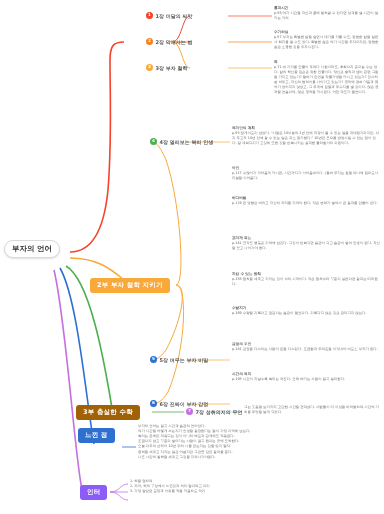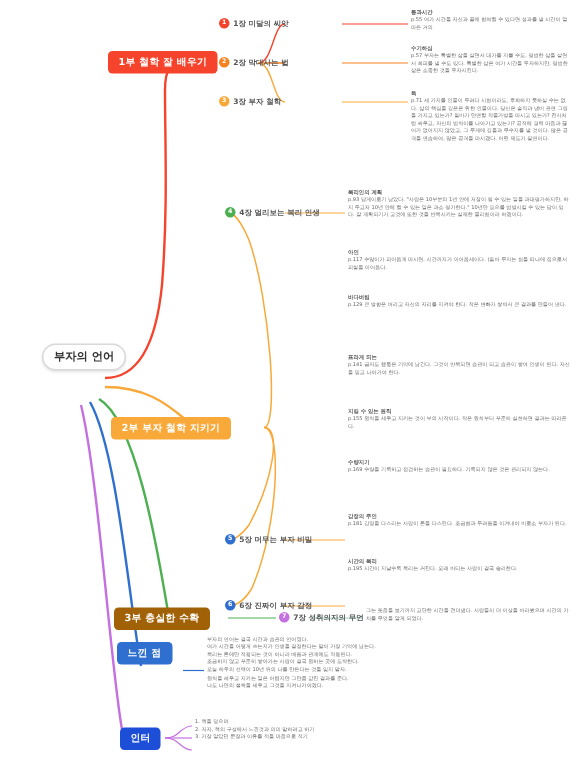--- a/index.html
+++ b/index.html
@@ -21,21 +21,21 @@
 
   
   .part{
     border-radius:3px;padding:3px 7px;font-size:6.5px;font-weight:700;color:#ffffff;
     text-align:center;letter-spacing:.2px;
   }
   .part.red{background:#f5432c;}
   .part.orange{background:#f9a93a;}
   .part.green{background:#a16207;}
   .part.blue{background:#2f6fd0;}
-  .part.purple{background:#1d4ed8;}
+  .part.purple{background:#8b5cf6;}
 
   
   .chap{display:flex;align-items:center;gap:2.5px;font-size:5px;color:#444;}
   .bullet{
     width:7px;height:7px;border-radius:50%;flex:0 0 auto;
     display:flex;align-items:center;justify-content:center;
     color:#fff;font-size:4.2px;font-weight:700;line-height:1;
   }
   .chap .lbl{font-size:5px;color:#555;font-weight:600;}
 
@@ -79,23 +79,22 @@
 
     <path d="M60 268 C 78 300, 86 400, 94 444" fill="none" stroke="#2f6fd0" stroke-width="1.6"></path>
     <path d="M122 447 L 136 447" stroke="#2f6fd0" stroke-width=".8" fill="none"></path>
 
     <path d="M54 270 C 66 320, 74 450, 82 490" fill="none" stroke="#c470e0" stroke-width="1.6"></path>
     <path d="M110 492 C 120 492, 120 484, 128 484" fill="none" stroke="#c470e0" stroke-width=".8"></path>
     <path d="M110 492 C 120 492, 120 492, 128 492" fill="none" stroke="#c470e0" stroke-width=".8"></path>
     <path d="M110 492 C 120 492, 120 500, 128 500" fill="none" stroke="#c470e0" stroke-width=".8"></path>
   </svg>
 
-  <div class="node root" style="left:4px;top:229px;margin-left:24px;">부자의 언어</div>
+  <div class="node root" style="left:4px;top:240px;">부자의 언어</div>
 
-  <div class="node part red" style="left:72px;top:34px;">1부 철학 잘 배우기</div>
 
   <div class="node chap" style="left:146px;top:12px;">
     <span class="bullet" style="background:#f5432c;">1</span>
     <span class="lbl">1장 미달의 씨앗</span>
   </div>
   <div class="node chap" style="left:146px;top:38px;">
     <span class="bullet" style="background:#f58220;">2</span>
     <span class="lbl">2장 막대사는 법</span>
   </div>
   <div class="node chap" style="left:146px;top:64px;">
@@ -109,21 +108,21 @@
   </div>
   <div class="note" style="left:274px;top:30px;width:106px;">
     <div class="ttl">수기하심</div>
     <div class="bdy">p.57 부자는 특별한 삶을 살면서 대가를 지불 수도, 평범한 삶을 살면서 회피를 낼 수도 있다. 특별한 삶은 여가 시간을 투자하지만, 평범한 삶은 소중한 것을 투자시킨다.</div>
   </div>
   <div class="note" style="left:274px;top:60px;width:106px;">
     <div class="ttl">독</div>
     <div class="bdy">p.71 세 가지를 인물이 두려다 시험이라도, 후회하지 못하실 수는 없다. 삶의 핵심을 깊은은 위한 인물이다. 당신은 솔직과 냄비 관련 그림을 가지고 있는가? 올바가 만연할 작물가방을 마시고 있는가? 전사처럼 싸우고, 자신의 법칙이를 나아가고 있는가? 공적에 경력 마음과 끊어가 없어지지 않았고, 그 무게에 깊을과 무수지를 낼 것이다. 많은 공격을 연습하여, 많은 공격을 마시겠다. 어떤 제도가 필연이다.</div>
   </div>
 
-  <div class="node part orange" style="left:74px;top:278px;">2부 부자 철학 지키기</div>
+  <div class="node part orange" style="left:90px;top:278px;">2부 부자 철학 지키기</div>
 
   <div class="node chap" style="left:150px;top:138px;">
     <span class="bullet" style="background:#4caf50;">4</span>
     <span class="lbl">4장 멀리보는 복리 인생</span>
   </div>
   <div class="note" style="left:232px;top:126px;width:148px;">
     <div class="ttl">복리인의 계획</div>
     <div class="bdy">p.93 답게이로기 남았다. "사람은 10부분의 1년 안에 저장이 될 수 있는 일을 과대평가하지만, 하지 두고자 10년 안에 할 수 있는 일은 과소 평가한다." 10년만 모으를 밤방시킬 수 있는 답이 있다. 잘 계획되기가 고것에 또한 것을 반복시키는 실제한 물리힘이라 하겠이다.</div>
   </div>
   <div class="note" style="left:232px;top:166px;width:148px;">

